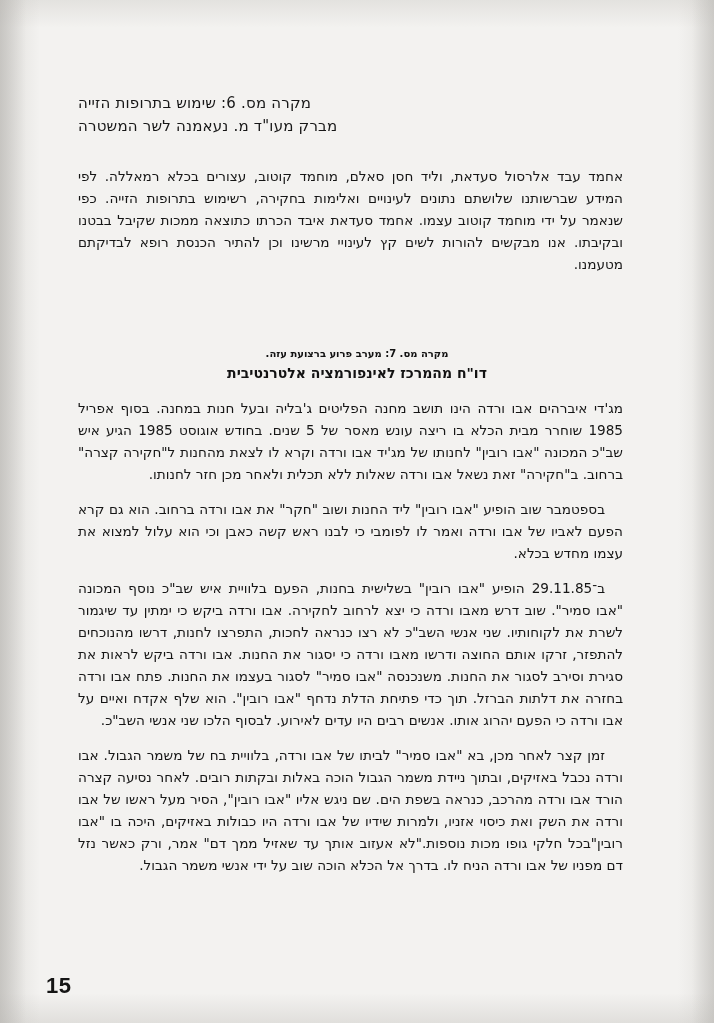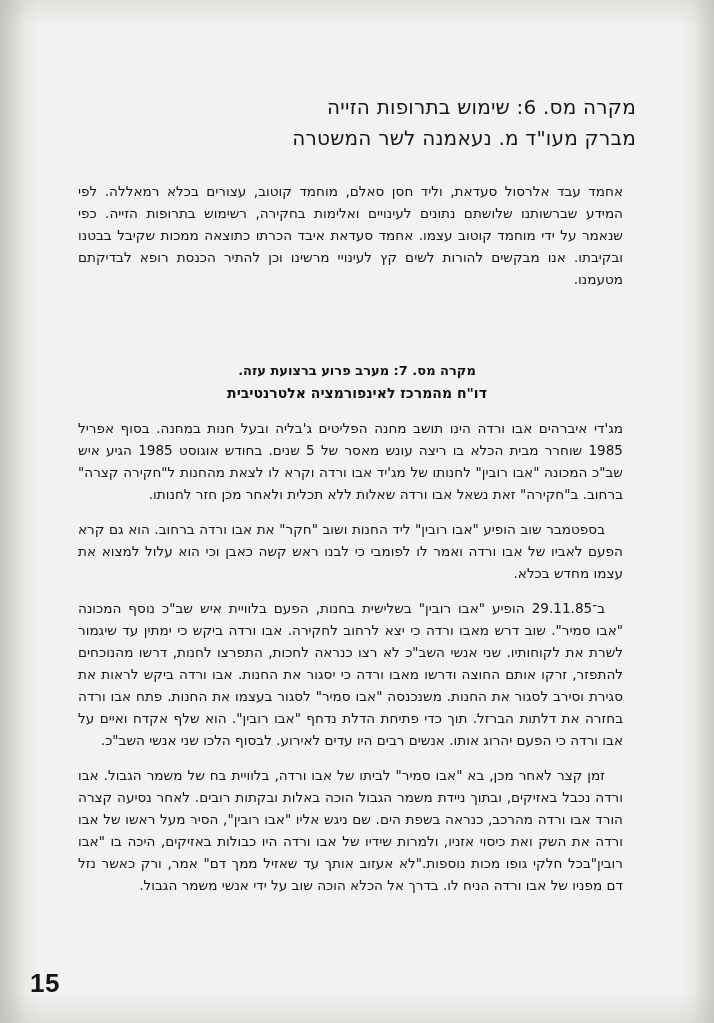--- a/index.html
+++ b/index.html
@@ -27,22 +27,22 @@
       #f3f2f0;
   }
   .content {
     position: absolute;
     top: 92px;
     left: 78px;
     right: 78px;
     bottom: 40px;
   }
   .case-title {
-    text-align: right;
-    font-size: 20px;
+    text-align: left;
+    font-size: 15px;
     line-height: 1.55;
     letter-spacing: 0.2px;
     color: #171717;
     margin: 0 0 26px 0;
   }
   .case-title .line2 { display: block; }
 
   .addressee {
     text-align: center;
     font-size: 13.6px;
@@ -56,40 +56,40 @@
     text-align: justify;
     text-justify: inter-word;
     margin: 0 13px 13px 0;
     color: #161616;
     text-indent: 0;
   }
   p.body-text.indent { text-indent: 18px; }
 
   .case2-title {
     text-align: center;
-    font-size: 13px;
+    font-size: 10px;
     font-weight: bold;
     line-height: 1.5;
     margin: 0 0 4px 0;
     color: #121212;
   }
   .case2-sub {
     text-align: center;
     font-size: 14px;
     font-weight: bold;
     margin: 0 0 16px 0;
     color: #121212;
   }
   .spacer-big { height: 58px; }
 
   .page-number {
     position: absolute;
-    left: 30px;
+    left: 46px;
     bottom: 24px;
-    font-size: 26px;
+    font-size: 22px;
     font-weight: bold;
     color: #151515;
     font-family: "Liberation Sans", sans-serif;
     letter-spacing: 0.5px;
   }
   
   .edge-shadow-left {
     position: absolute;
     top: 0; bottom: 0; left: 0;
     width: 26px;

